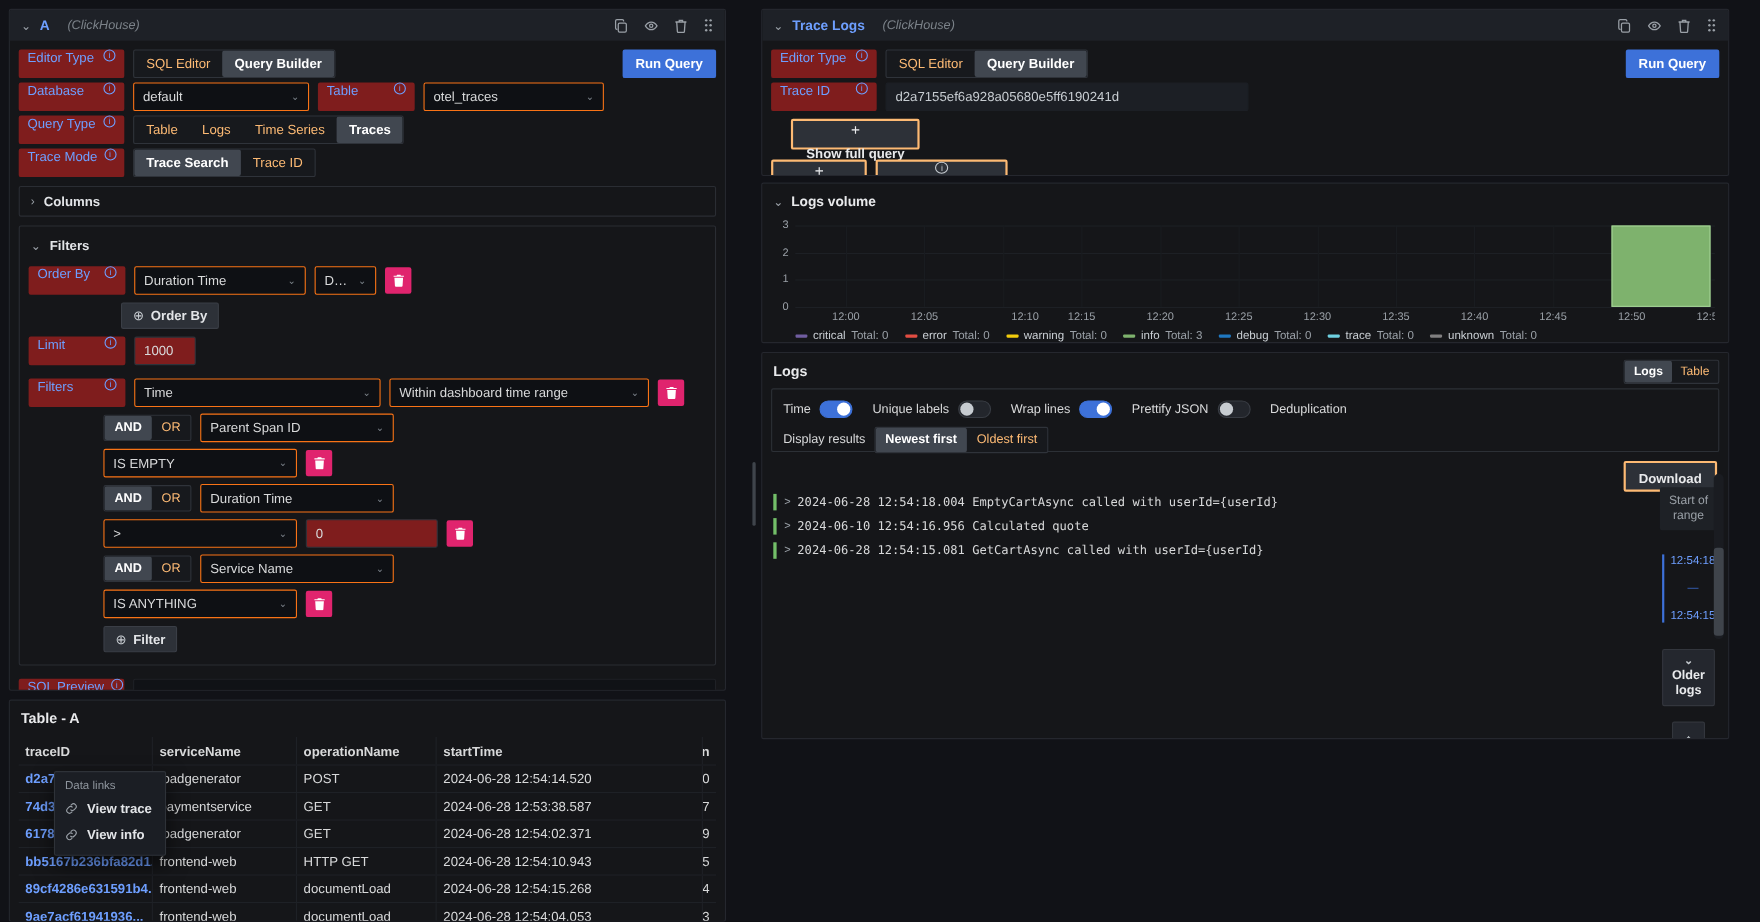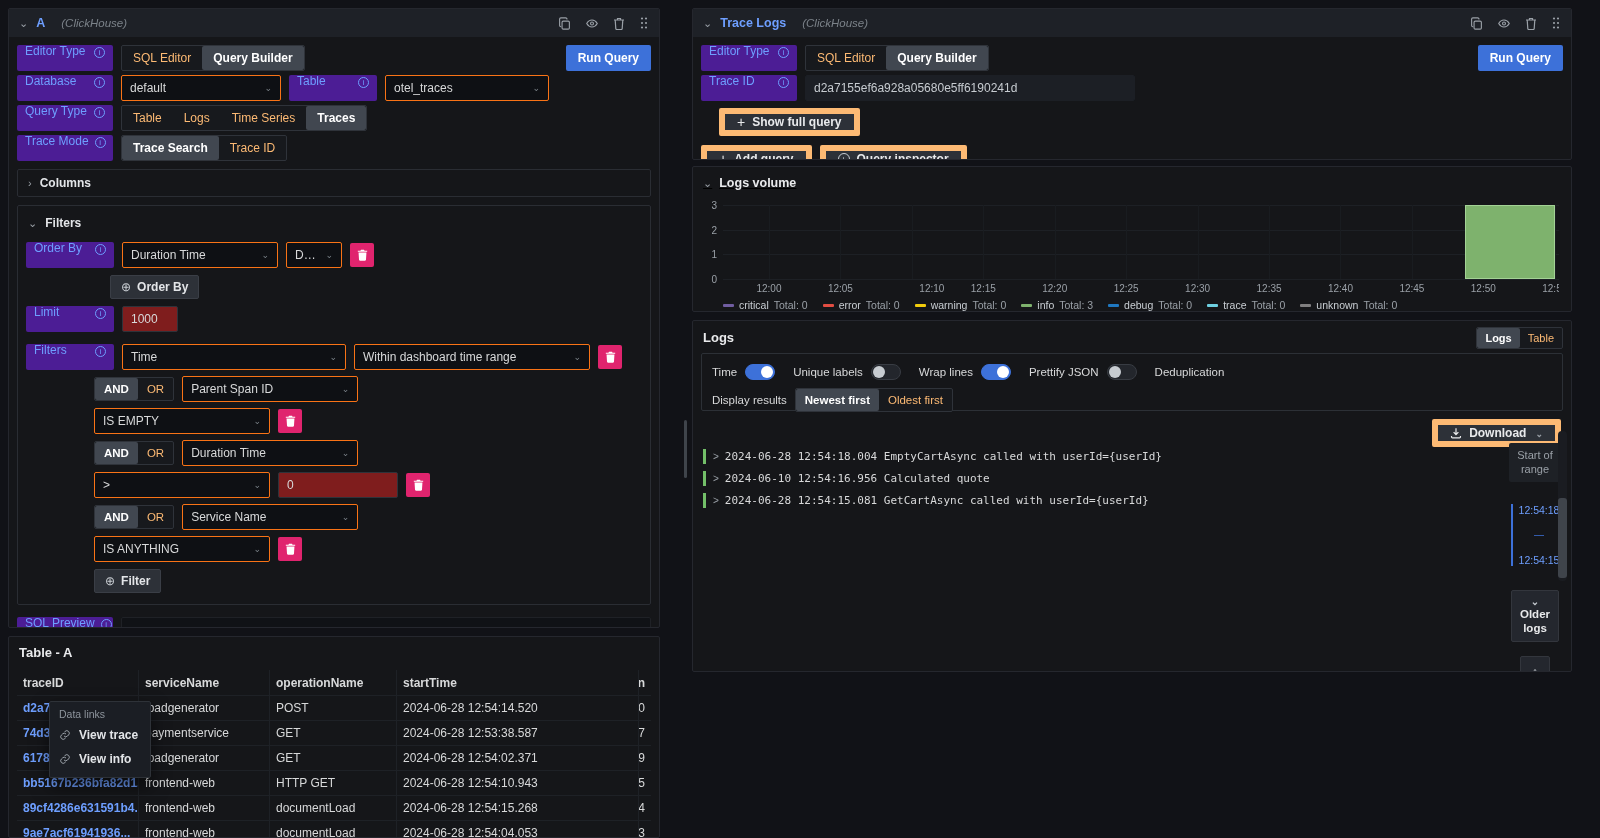--- a/index.html
+++ b/index.html
@@ -13,22 +13,22 @@
   .collapse-chev { color:#9aa0a7; font-size:11px; cursor:pointer; }
   .collapse-chev::before { content:"⌄"; }
   .qp-title { color:#6e9fff; font-size:12.5px; font-weight:700; }
   .qp-subtitle { color:#7b8289; font-size:11.5px; font-style:italic; margin-left:8px; }
   .qp-header .spacer { flex:1; }
   .hdr-icons { display:flex; gap:14px; align-items:center; }
   .hdr-icons svg { display:block; }
 
   .qp-body { padding:8px; }
   .form-row { display:flex; align-items:center; gap:8px; height:26px; margin-bottom:4px; }
-  .inline-label { display:flex; align-items:flex-end; justify-content:space-between; gap:6px; width:96px; min-width:96px;
-    background:#4c1d95; border-radius:2px; padding:13px 8px; height:26px; color:#6e9fff; font-size:12px; white-space:nowrap; }
+  .inline-label { display:flex; align-items:flex-start; justify-content:space-between; gap:6px; width:96px; min-width:96px;
+    background:#7f1d1d; border-radius:2px; padding:0 8px; height:26px; color:#6e9fff; font-size:12px; white-space:nowrap; }
   .inline-label.w88 { width:88px; min-width:88px; }
   .info-icon { width:11px; height:11px; min-width:11px; border:1px solid #6e9fff; border-radius:50%;
     display:inline-flex; align-items:center; justify-content:center; font-size:8px; color:#6e9fff; }
   .info-icon::before { content:"i"; }
 
   .seg { display:inline-flex; align-items:stretch; background:#17191d; border:1px solid #2f333a; border-radius:2px; height:26px; overflow:hidden; white-space:nowrap; }
   .seg > span { display:flex; align-items:center; padding:0 11px; font-size:12px; color:#fdba74; cursor:pointer; }
   .seg > span.active { background:#414750; color:#fff; font-weight:700; border-radius:2px; }
   .seg.seg-sm { height:24px; }
   .seg.seg-sm > span { padding:0 9px; font-size:11.5px; }
@@ -56,22 +56,22 @@
   .f-row { display:flex; align-items:center; gap:8px; height:26px; margin-bottom:6px; }
   .indent-1 { margin-left:84px; }
   .indent-2 { margin-left:68px; }
   .w156 { width:156px; min-width:156px; } .w56 { width:56px; } .w224 { width:224px; } .w236 { width:236px; } .w120 { width:120px; }
 
   .trash-btn { width:24px; height:24px; min-width:24px; background:#e0246e; border:none; border-radius:2px;
     display:flex; align-items:center; justify-content:center; cursor:pointer; }
   .add-btn { display:inline-flex; align-items:center; gap:6px; background:#2d3138; border:1px solid #3a3e46; color:#e3e5e8;
     font-size:12px; font-weight:700; height:24px; padding:0 10px; border-radius:2px; cursor:pointer; white-space:nowrap; }
   .add-btn .oplus::before { content:"⊕"; color:#c7ccd1; font-weight:400; font-size:12px; }
-  .sec-btn { display:inline-flex; align-items:center; gap:7px; background:#2d3138; border:6px solid #fdba74; color:#e9eaec;
-    font-size:12px; font-weight:700; height:28px; padding:0 12px; border-radius:2px; cursor:pointer; white-space:nowrap; }
+  .sec-btn { display:inline-flex; align-items:center; gap:7px; background:#2d3138; border:2px solid #fdba74; color:#e9eaec;
+    font-size:12px; font-weight:700; height:28px; padding:0 12px; border-radius:2px; cursor:pointer; white-space:nowrap;flex-direction:column; }
   .plus-ico::before { content:"+"; color:#e9eaec; font-weight:400; font-size:14px; }
   .circle-i { width:12px; height:12px; border:1px solid #c7ccd1; border-radius:50%; display:inline-flex; align-items:center;
     justify-content:center; font-size:8px; color:#c7ccd1; font-weight:400; }
   .circle-i::before { content:"i"; }
 
   .sql-row { display:flex; align-items:flex-start; gap:8px; margin-top:12px; }
   .sql-code { flex:1; background:#101216; border:1px solid #1f2126; border-radius:2px; padding:8px 10px;
     font-family:"DejaVu Sans Mono", monospace; font-size:10.5px; line-height:17px; color:#d8d9da;
     white-space:pre-wrap; overflow-wrap:anywhere; }
   .actions-row { display:flex; gap:8px; margin-top:16px; }
@@ -86,21 +86,21 @@
     display:flex; align-items:center; }
   .t-cell:last-child { border-right:none; justify-content:flex-end; }
   .t-cell.link { color:#6e9fff; font-weight:700; cursor:pointer; }
 
   .datalinks-pop { position:absolute; left:40px; top:64px; width:102px; background:#1b1e24; border:1px solid #2e3238;
     border-radius:2px; box-shadow:0 8px 18px rgba(0,0,0,.55); padding:6px 9px; z-index:5; }
   .datalinks-title { color:#8e959d; font-size:10.5px; margin-bottom:3px; }
   .dl-item { display:flex; align-items:center; gap:8px; height:24px; color:#e3e5e8; font-size:12px; font-weight:700; cursor:pointer; }
 
   
-  .lv-header { display:flex; align-items:flex-end; gap:7px; padding:9px 0 0 10px;text-decoration:underline; }
+  .lv-header { display:flex; align-items:flex-end; gap:7px; padding:9px 0 0 10px; }
   .lv-title { color:#e9eaec; font-size:12.5px; font-weight:700; }
   .lv-plot { position:absolute; left:30px; right:12px; top:38px; height:74px; }
   .hgrid { position:absolute; left:0; right:0; height:1px; background:#1d2025; }
   .vgrid { position:absolute; top:0; bottom:0; width:1px; background:#191c20; }
   .ylab { position:absolute; left:8px; width:16px; text-align:right; font-size:10px; color:#9aa0a7; transform:translateY(-50%); }
   .lv-xlabels { position:absolute; left:30px; right:12px; top:116px; height:14px; overflow:hidden; }
   .xtick { position:absolute; transform:translateX(-50%); font-size:10px; color:#9aa0a7; white-space:nowrap; }
   .lv-bar { position:absolute; bottom:0; }
   .lv-legend { position:absolute; left:30px; right:10px; top:132px; display:flex; gap:15px; font-size:10.5px; white-space:nowrap; overflow:hidden; }
   .lg-item { display:inline-flex; align-items:center; gap:5px; cursor:pointer; }

